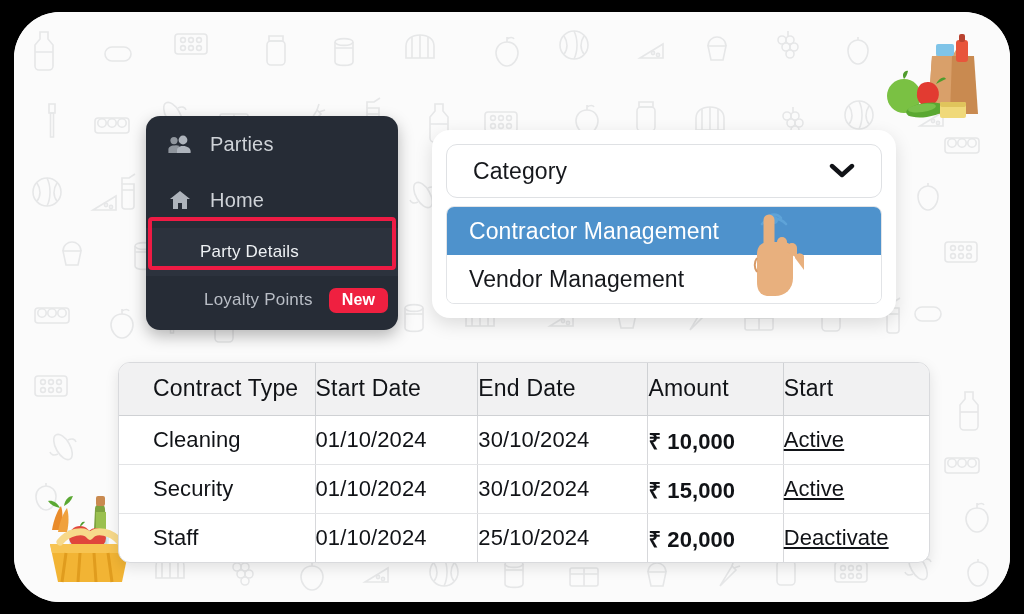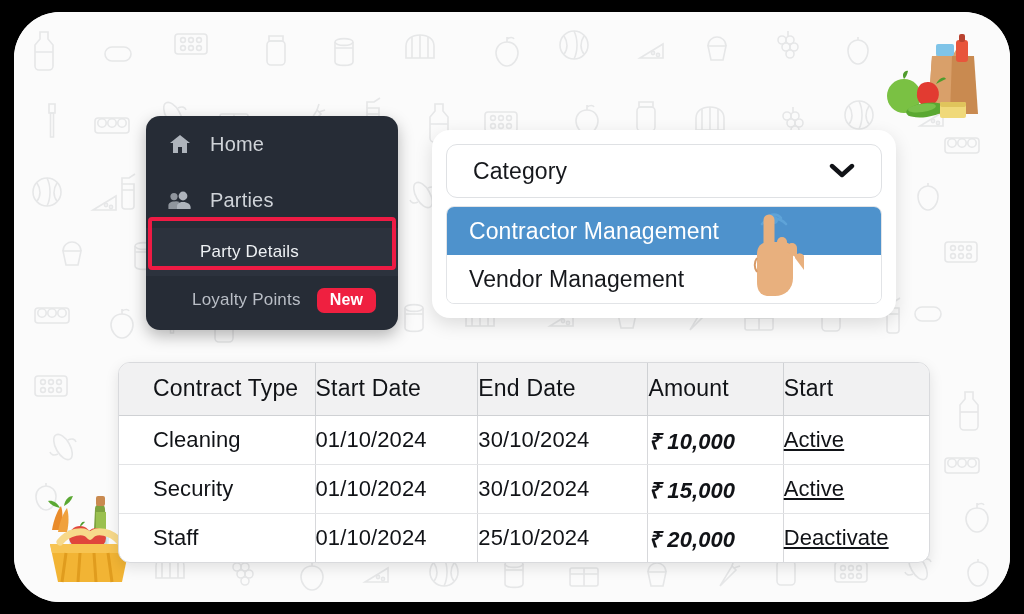--- a/index.html
+++ b/index.html
@@ -66,21 +66,21 @@
   #nav-party-details{
     height:48px;
     padding-left:54px;
     color:#eef1f4;
     font-size:17px;
     font-weight:700;
     background:#2c323d;
   }
   #nav-loyalty-points{
     height:48px;
-    padding-left:46px;
+    padding-left:58px;
     color:#b9bec6;
     font-size:17px;
     font-weight:700;
     justify-content:flex-start;
     border-bottom-left-radius:14px;
     border-bottom-right-radius:14px;
   }
   #new-badge{
     margin-left:16px;
     background:#ef2040;
@@ -201,21 +201,21 @@
     text-align:left;
     letter-spacing:.1px;
   }
   #contracts-table td:last-child{ border-right:none;text-decoration:underline; }
   #contracts-table tr:last-child td{ border-bottom:none; }
   .col-type{ width:24.2%; text-align:left !important; padding-left:34px !important; }
   .col-start{ width:20.1%; }
   .col-end{ width:21.0%; }
   .col-amount{ width:16.7%; }
   .col-status{ width:18.0%; }
-  .amount-cell{ color:#20a24a; font-weight:700;font-style:italic; }
+  .amount-cell{ color:#20a24a; font-weight:700; }
   .status-active{ color:#20a24a; }
   .status-deactivate{ color:#e8425f; }
 </style>
 </head>
 <body>
 
 <div id="stage">
 
   <div id="wallpaper">
     <svg viewBox="0 0 996 590" preserveAspectRatio="none" xmlns="http://www.w3.org/2000/svg">
@@ -428,37 +428,37 @@
       <path d="M36 71l-4 29M50 71l-2 29M64 71l2 29M78 71l4 29" stroke="#e09c1e" stroke-width="3" fill="none"></path>
       <path d="M30 60c8-10 24-14 30-6" stroke="#f7d98a" stroke-width="7" fill="none" stroke-linecap="round"></path>
       <path d="M90 60c-8-10-24-14-30-6" stroke="#f7d98a" stroke-width="7" fill="none" stroke-linecap="round"></path>
     </svg>
   </div>
 
   <div id="sidebar">
 
     <div class="nav-row">
       <span class="ico">
-        <svg width="22" height="20" viewBox="0 0 22 20" xmlns="http://www.w3.org/2000/svg">
-          <path d="M11 1 1 9h3v10h5v-6h4v6h5V9h3z" fill="#aeb4bc"></path>
-        </svg>
-      </span>
-      <span class="nav-label">Home</span>
-    </div>
-
-    <div class="nav-row">
-      <span class="ico">
         <svg width="24" height="20" viewBox="0 0 24 20" xmlns="http://www.w3.org/2000/svg">
           <circle cx="15" cy="6" r="4.4" fill="#aeb4bc"></circle>
           <path d="M15 12c-4.4 0-7.6 2.4-7.6 5.2V19h15.2v-1.8C22.6 14.4 19.4 12 15 12z" fill="#aeb4bc"></path>
           <circle cx="6" cy="6.6" r="3.6" fill="#8f959d"></circle>
           <path d="M6 11.6c-3.3 0-5.6 1.9-5.6 4.1V19H9v-2.2c0-2 1-3.8 2.6-4.8A10 10 0 0 0 6 11.6z" fill="#8f959d"></path>
         </svg>
       </span>
       <span class="nav-label">Parties</span>
+    </div>
+
+    <div class="nav-row">
+      <span class="ico">
+        <svg width="22" height="20" viewBox="0 0 22 20" xmlns="http://www.w3.org/2000/svg">
+          <path d="M11 1 1 9h3v10h5v-6h4v6h5V9h3z" fill="#aeb4bc"></path>
+        </svg>
+      </span>
+      <span class="nav-label">Home</span>
     </div>
 
     <div class="nav-row" id="nav-party-details">
       <span class="nav-label">Party Details</span>
     </div>
 
     <div class="nav-row" id="nav-loyalty-points">
       <span class="nav-label">Loyalty Points</span>
       <span id="new-badge">New</span>
     </div>

